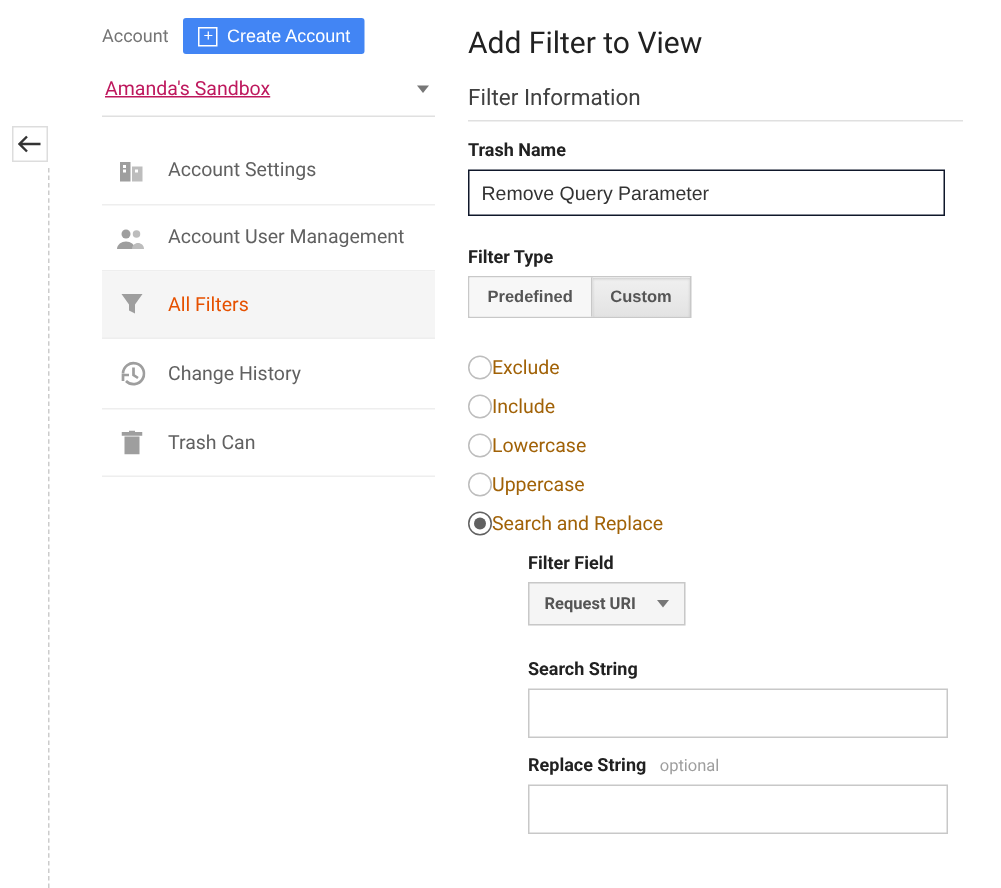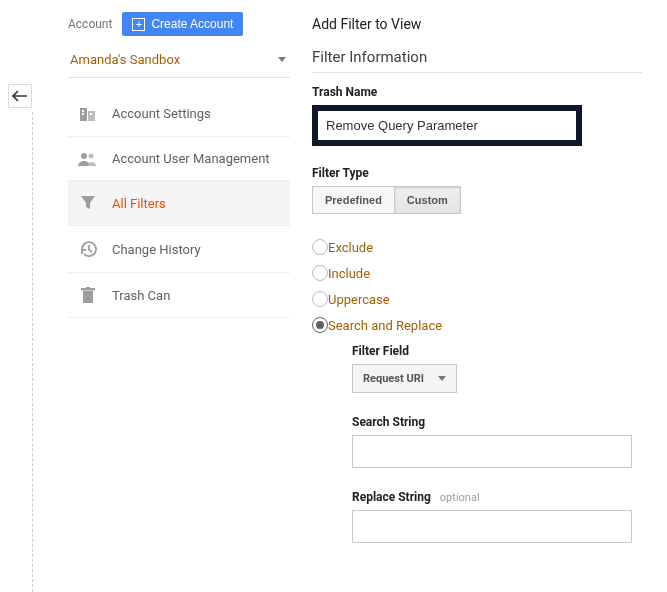--- a/index.html
+++ b/index.html
@@ -67,25 +67,26 @@
     border: 1.2px solid #fff;
     align-items: center;
     justify-content: center;
     font-size: 11px;
     line-height: 1;
   }
   .picker {
     display: flex;
     justify-content: space-between;
     align-items: center;
-    color: #a16207;
+    color: #be185d;
     font-size: 13px;
     padding: 8px 4px 10px 2px;
     border-bottom: 1px solid #e0e0e0;
     cursor: pointer;
+    text-decoration: underline;
   }
   .menu { margin-top: 12px; }
   .menu-item {
     display: flex;
     align-items: center;
     gap: 14px;
     padding: 14px 10px;
     color: #616161;
     cursor: pointer;
     border-bottom: 1px solid #eee;
@@ -97,26 +98,26 @@
   .menu-item .mi-icon { width: 20px; display: inline-flex; justify-content: center; color: #9e9e9e; }
   .menu-item.active .mi-icon { color: #9e9e9e; }
   .menu-item .mi-label { font-size: 13px; }
 
   .right {
     position: absolute;
     left: 312px;
     top: 16px;
     width: 330px;
   }
-  .h1 { font-size: 14px; font-weight: 400; color: #212121; margin-bottom: 16px; }
+  .h1 { font-size: 20px; font-weight: 400; color: #212121; margin-bottom: 16px; }
   .h2 { font-size: 15px; color: #404040; font-weight: 400; border-bottom: 1px solid #e0e0e0; padding-bottom: 6px; margin-bottom: 12px; }
   .lbl { font-size: 12px; font-weight: 700; color: #212121; margin-bottom: 6px; }
   .txt-input {
-    width: 270px;
-    border: 6px solid #0f172a;
+    width: 318px;
+    border: 1px solid #0f172a;
     padding: 7px 8px;
     font-size: 13px;
     color: #333;
   }
   .section { margin-bottom: 20px; }
   .tabs { display: inline-flex; border: 1px solid #c8c8c8; }
   .tab {
     padding: 7px 12px;
     font-size: 11px;
     font-weight: 700;
@@ -267,38 +268,42 @@
       <div class="radio-row">
         <span class="rd"></span>
         <span>Exclude</span>
       </div>
       <div class="radio-row">
         <span class="rd"></span>
         <span>Include</span>
       </div>
       <div class="radio-row">
         <span class="rd"></span>
+        <span>Lowercase</span>
+      </div>
+      <div class="radio-row">
+        <span class="rd"></span>
         <span>Uppercase</span>
       </div>
       <div class="radio-row">
         <span class="rd sel"></span>
         <span>Search and Replace</span>
       </div>
 
       <div class="sub">
         <div class="lbl">Filter Field</div>
         <div class="dd">
           <span>Request URI</span>
           <span class="caret-down"></span>
         </div>
 
         <div class="lbl" style="margin-top:22px">Search String</div>
         <input class="wide-input" type="text" value="" style="">
 
-        <div class="lbl" style="margin-top:22px">
+        <div class="lbl" style="margin-top:11px">
           <span>Replace String</span>
           <span class="opt">optional</span>
         </div>
         <input class="wide-input" type="text" value="" style="">
 
         
       </div>
     </div>
   </div>
 </div>

